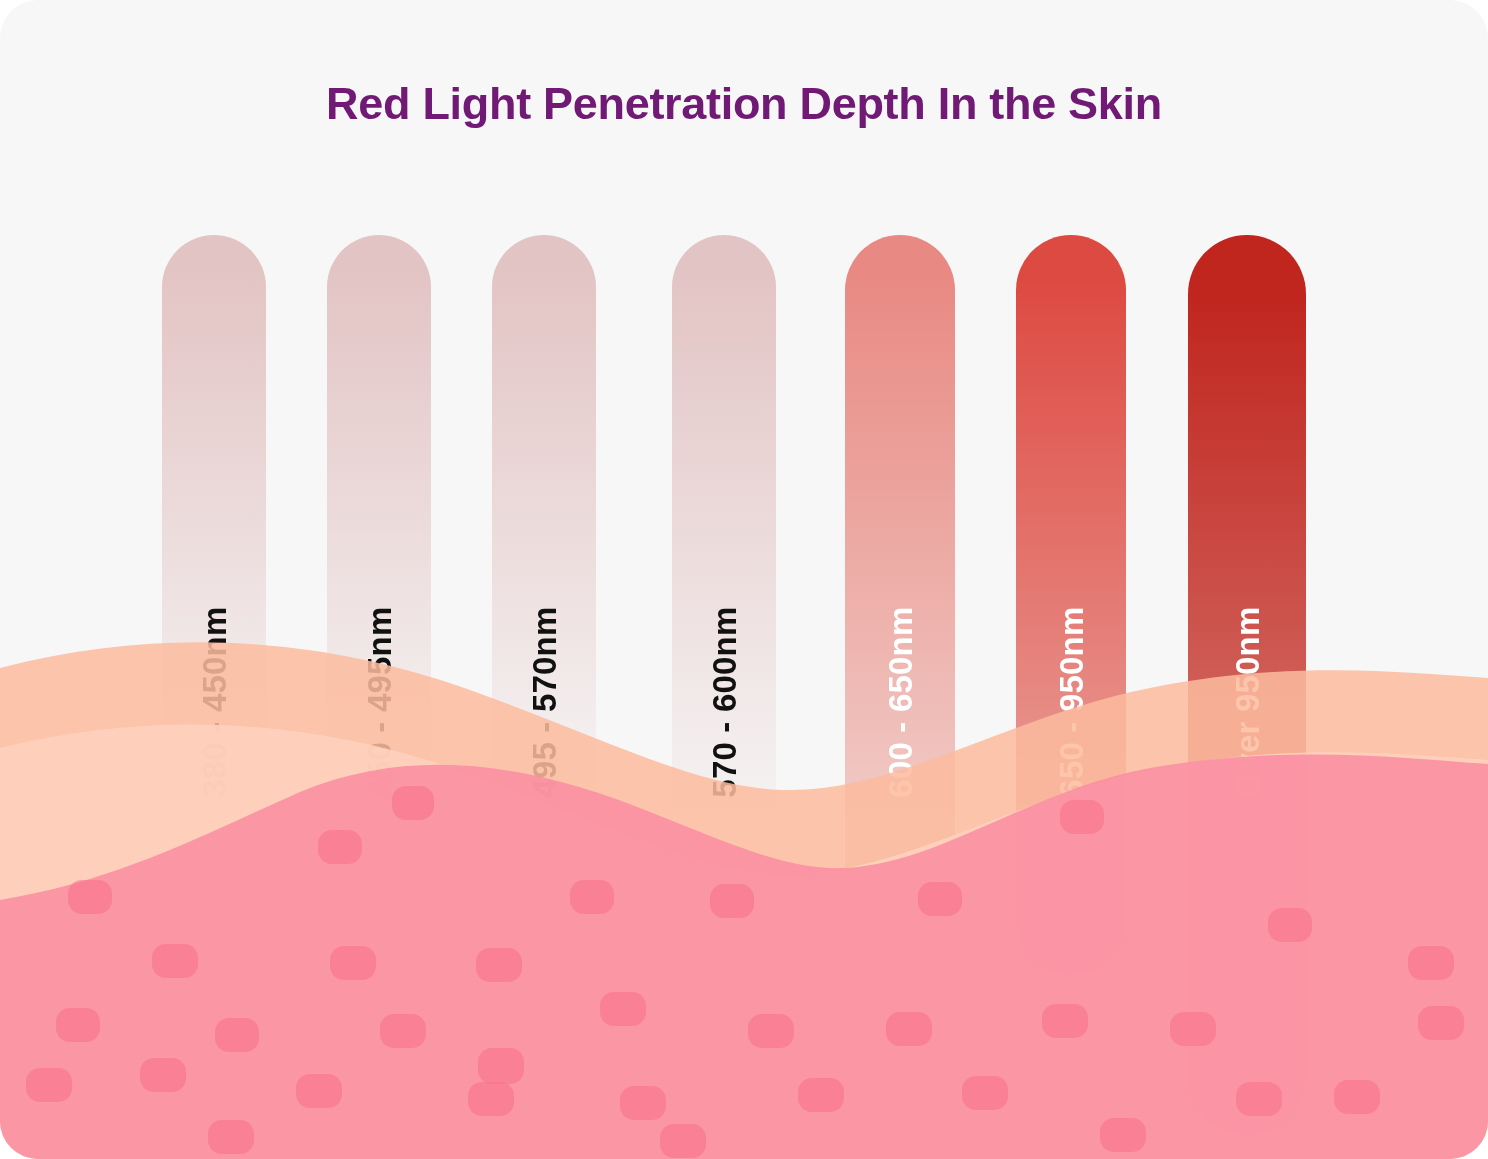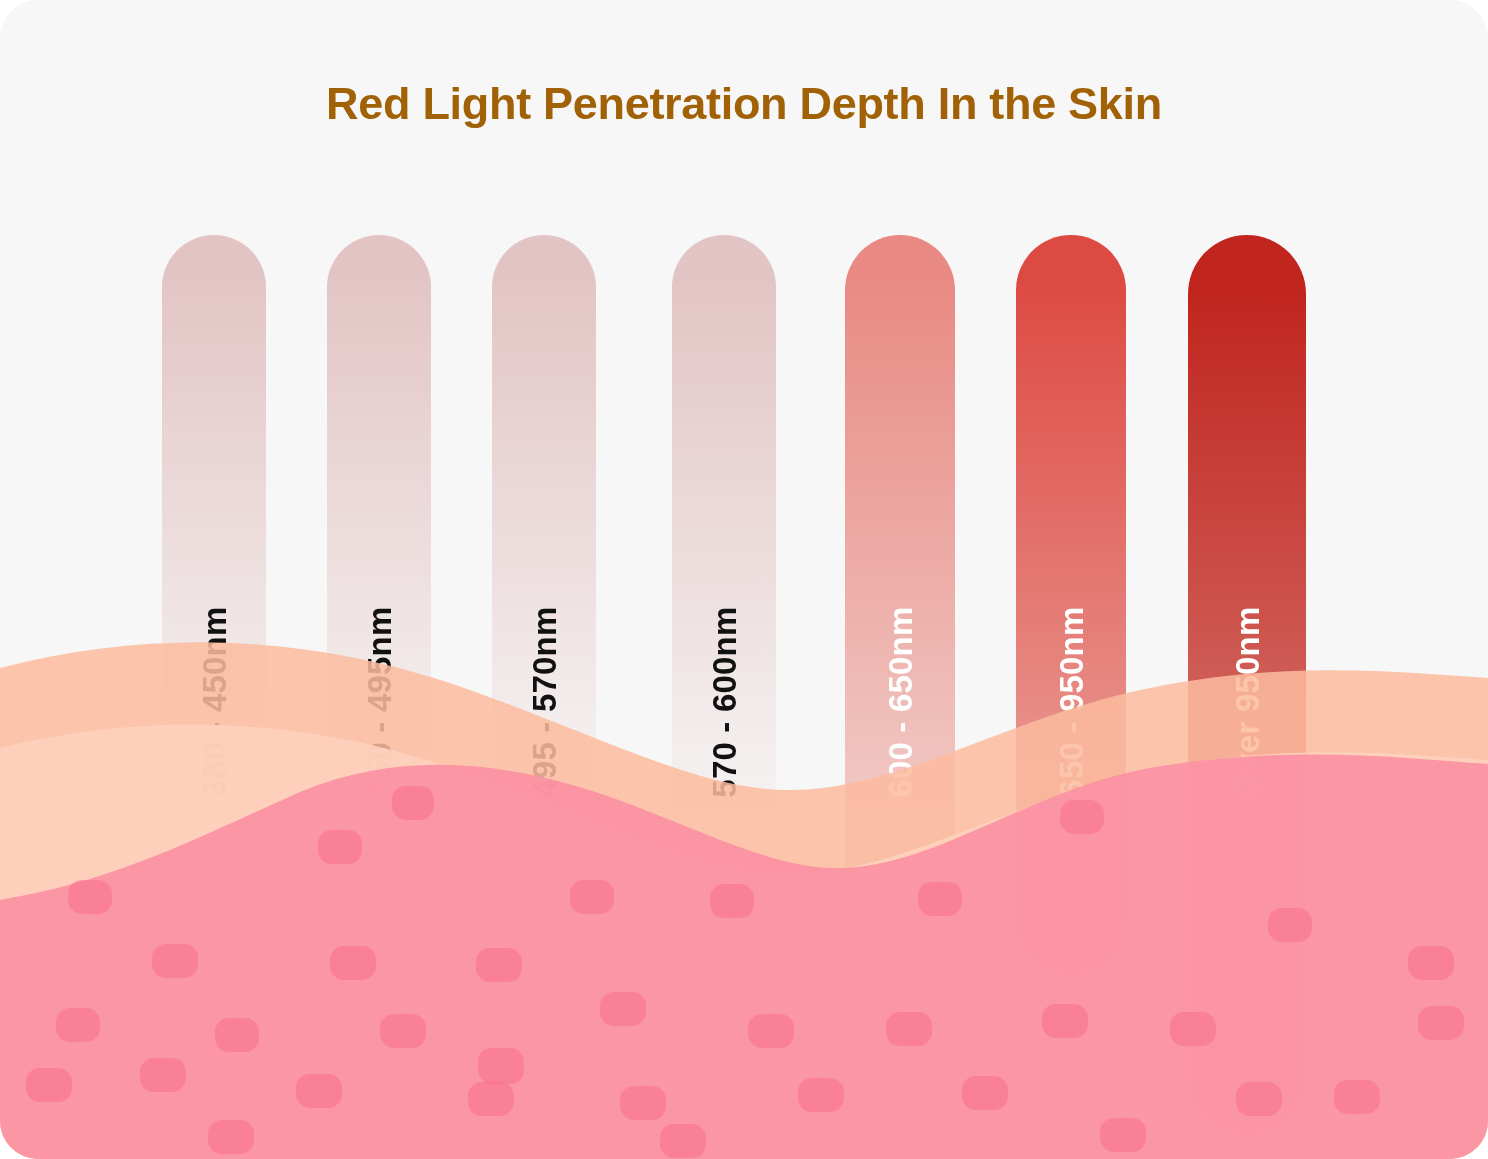--- a/index.html
+++ b/index.html
@@ -23,21 +23,21 @@
   
   .title {
     position: absolute;
     top: 78px;
     left: 0;
     width: 100%;
     text-align: center;
     font-size: 45px;
     font-weight: 700;
     letter-spacing: -0.3px;
-    color: #a16207;
+    color: #701a75;
     z-index: 40;
     pointer-events: none;
   }
 
   
   .skin-layer-svg {
     position: absolute;
     left: 0;
     top: 0;
     width: 1488px;

